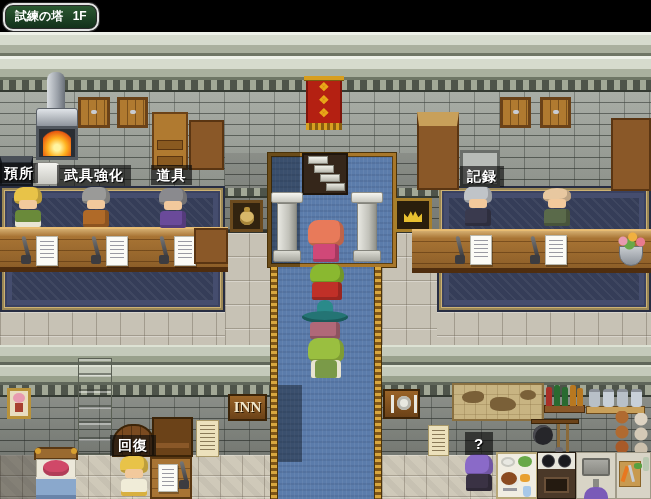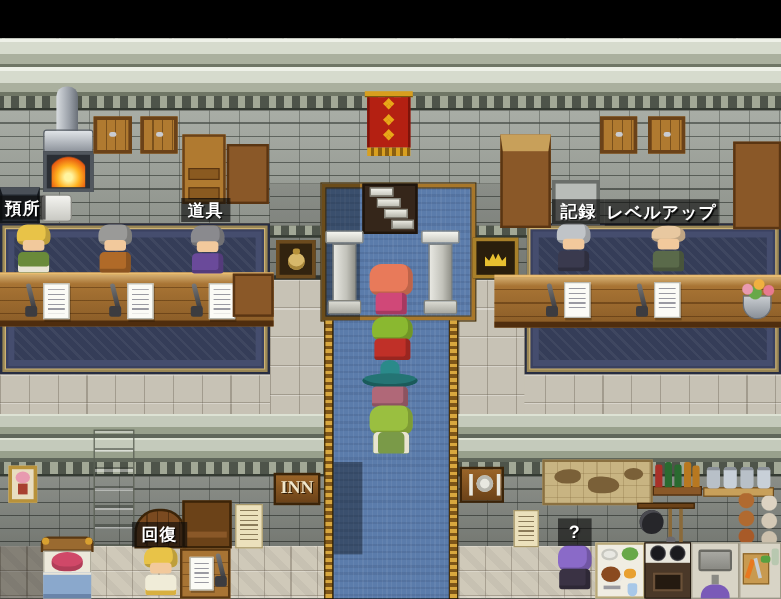--- a/index.html
+++ b/index.html
@@ -449,19 +449,23 @@
     <div style="left:16px;top:0;width:16px;height:13px;background:#2a8a8a;border-radius:60% 60% 0 0"></div>
     <div style="left:1px;top:11px;width:46px;height:12px;background:#247474;border-radius:50%;box-shadow:inset 0 -3px 0 #1a5a5a"></div>
     <div class="body" style="left:9px;top:22px;width:30px;height:17px;background:#b06878"></div>
   </div>
   <div class="npc back" style="left:306px;top:338px;width:40px;height:42px">
     <div class="hair" style="width:36px;height:24px;background:#9abf40"></div>
     <div class="body" style="left:5px;top:22px;width:30px;height:18px;background:#7a9a48;box-shadow:inset 4px 0 0 #e8e4d0,inset -4px 0 0 #e8e4d0"></div>
   </div>
 
   <div class="glabel" style="left:0;top:163px;width:38px;height:20px">預所</div>
+  <div class="glabel" style="left:57px;top:165px;width:74px;height:21px">武具強化</div>
   <div class="glabel" style="left:151px;top:165px;width:41px;height:20px">道具</div>
   <div class="glabel" style="left:460px;top:166px;width:44px;height:21px">記録</div>
-  <div class="glabel" style="left:504px;top:166px;width:95px;height:22px;line-height:22px">レベルアップ</div>
   <div class="glabel" style="left:110px;top:435px;width:46px;height:21px">回復</div>
   <div class="glabel" style="left:465px;top:432px;width:28px;height:23px;line-height:23px;font-size:15px">?</div>
 
+  <div id="maplabel">
+    <span style="position:static">試練の塔</span>
+    <span style="position:static;margin-left:6px">1F</span>
+  </div>
 </div>
 
 </body></html>

